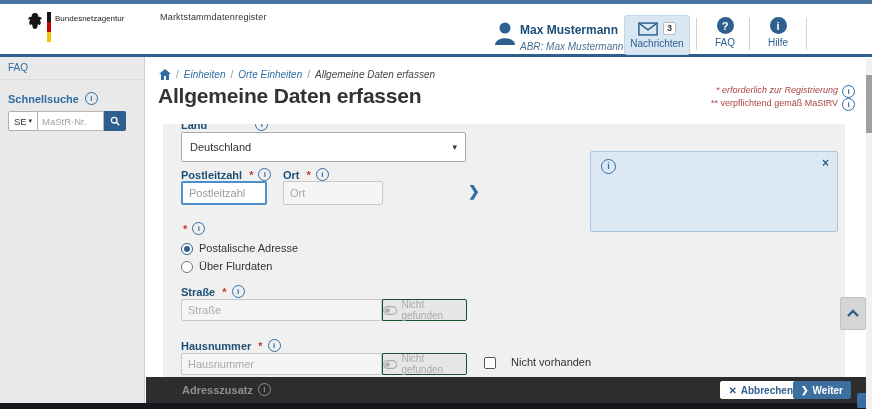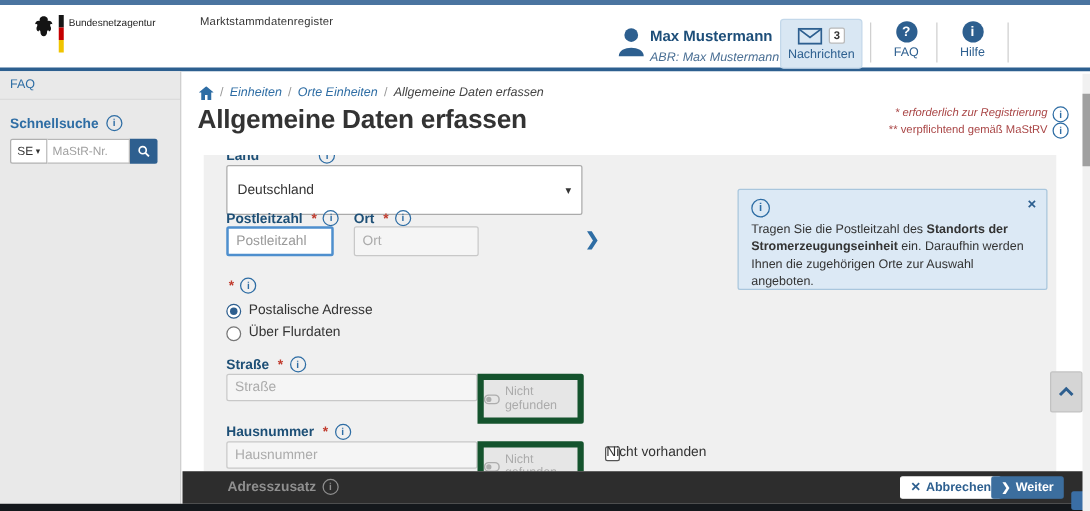--- a/index.html
+++ b/index.html
@@ -63,21 +63,21 @@
 
   
   .info-i{display:inline-flex;align-items:center;justify-content:center;width:11px;height:11px;
           border:1px solid #2e6da4;border-radius:50%;color:#2e6da4;font-size:8px;font-weight:bold;
           font-style:normal;line-height:1;flex:none;cursor:pointer;}
   .req{color:#c0392b;font-weight:bold;margin-left:2px;}
 
   
   .panel{position:absolute;left:163px;top:124px;width:682px;height:253px;background:#f0f0f0;overflow:hidden;}
   .flabel{position:absolute;font-size:11px;font-weight:bold;color:#1d4f76;display:flex;align-items:center;gap:5px;}
-  .select{position:absolute;left:18px;top:8px;width:285px;height:40px;background:#fff;border:1px solid #ababab;
+  .select{position:absolute;left:18px;top:8px;width:285px;height:30px;background:#fff;border:1px solid #ababab;
           border-radius:2px;box-sizing:border-box;display:flex;align-items:center;padding:14px 8px;
           font-size:11px;color:#333;cursor:pointer;}
   .select .caret{margin-left:auto;font-size:9px;color:#333;}
   .tinput{position:absolute;height:24px;box-sizing:border-box;font-size:11px;padding:0 6px;
           font-family:"Liberation Sans",sans-serif;border-radius:2px;}
   .tinput::placeholder{color:#9a9a9a;}
   .focused{border:2px solid #4e8fce;outline:none;background:#fff;}
   .disabled-input{border:1px solid #c8c8c8;background:#f5f5f5;}
   .disabled-input::placeholder{color:#ababab;}
   .chev-right{position:absolute;left:305px;top:59px;color:#2e6da4;font-size:14px;font-weight:bold;cursor:pointer;}
@@ -87,21 +87,21 @@
   .infobox .info-i{position:absolute;left:10px;top:7px;width:13px;height:13px;font-size:9px;}
   .ib-close{position:absolute;right:8px;top:4px;color:#2d5f8f;font-size:12px;font-weight:bold;cursor:pointer;}
   .ib-text{position:absolute;left:10px;top:25px;right:8px;font-size:10px;color:#333;line-height:1.4;}
 
   .radio{position:absolute;width:12px;height:12px;border-radius:50%;box-sizing:border-box;background:#fff;cursor:pointer;}
   .radio-on{border:1px solid #2e5f8f;}
   .radio-on::after{content:"";position:absolute;left:2px;top:2px;width:6px;height:6px;border-radius:50%;background:#2e5f8f;}
   .radio-off{border:1px solid #777;}
   .rlabel{position:absolute;font-size:11px;color:#333;cursor:pointer;}
 
-  .gbtn{position:absolute;height:40px;background:#e6e6e6;border:5px solid #14532d;border-radius:0 2px 2px 0;
+  .gbtn{position:absolute;height:22px;background:#e6e6e6;border:1px solid #14532d;border-radius:0 2px 2px 0;
         box-sizing:border-box;display:flex;align-items:center;justify-content:center;gap:4px;
         font-size:10px;color:#ababab;}
   .checkbox{position:absolute;width:12px;height:12px;background:#fff;border:1px solid #555;border-radius:2px;
             box-sizing:border-box;cursor:pointer;}
 
   
   .footbar{position:absolute;left:146px;top:377px;width:726px;height:26px;background:#2d2d2d;}
   .foot-dimlabel{position:absolute;left:36px;top:6px;font-size:11px;font-weight:bold;color:#8f8f8f;
                  display:flex;align-items:center;gap:5px;}
   .foot-dimlabel .info-i{border-color:#8f8f8f;color:#8f8f8f;}
@@ -245,23 +245,20 @@
       <span class="req">*</span>
     <i class="info-i">i</i>
   </div>
   <input class="tinput disabled-input" style="left: 120px; top: 57px; width: 100px;" disabled="" placeholder="Ort">
 
   <span class="chev-right">❯</span>
 
   <div class="infobox">
     <i class="info-i">i</i>
     <span class="ib-close">×</span>
-    <div class="ib-text">
-      <span>Tragen Sie die Postleitzahl des </span><b>Standorts der Stromerzeugungseinheit</b><span> ein. Daraufhin werden Ihnen die zugehörigen Orte zur Auswahl angeboten.</span>
-    </div>
   </div>
 
   <div class="flabel" style="left:18px;top:98px;">
       <span class="req">*</span>
     <i class="info-i">i</i>
   </div>
   <span class="radio radio-on" style="left:18px;top:119px;"></span>
   <span class="rlabel" style="left:36px;top:118px;">Postalische Adresse</span>
   <span class="radio radio-off" style="left:18px;top:137px;"></span>
   <span class="rlabel" style="left:36px;top:136px;">Über Flurdaten</span>
@@ -287,21 +284,21 @@
   </div>
   <input class="tinput disabled-input" style="left: 18px; top: 229px; width: 201px; height: 22px;" disabled="" placeholder="Hausnummer">
   <div class="gbtn" style="left:219px;top:229px;width:85px;">
     <svg width="15" height="9" viewBox="0 0 16 10">
       <rect x="0.8" y="0.8" width="14.4" height="8.4" rx="4.2" fill="none" stroke="#adadad" stroke-width="1.4"></rect>
       <circle cx="5" cy="5" r="2.6" fill="#adadad"></circle>
     </svg>
     <span>Nicht gefunden</span>
   </div>
   <span class="checkbox" style="left:321px;top:233px;"></span>
-  <span class="rlabel" style="left:322px;top:232px;">Nicht vorhanden</span>
+  <span class="rlabel" style="left:348px;top:232px;">Nicht vorhanden</span>
 </div>
 
 <div class="footbar">
   <div class="foot-dimlabel">
     <span>Adresszusatz</span>
     <i class="info-i">i</i>
   </div>
   <button class="btn-cancel">
     <span>✕</span>
     <span>Abbrechen</span>

